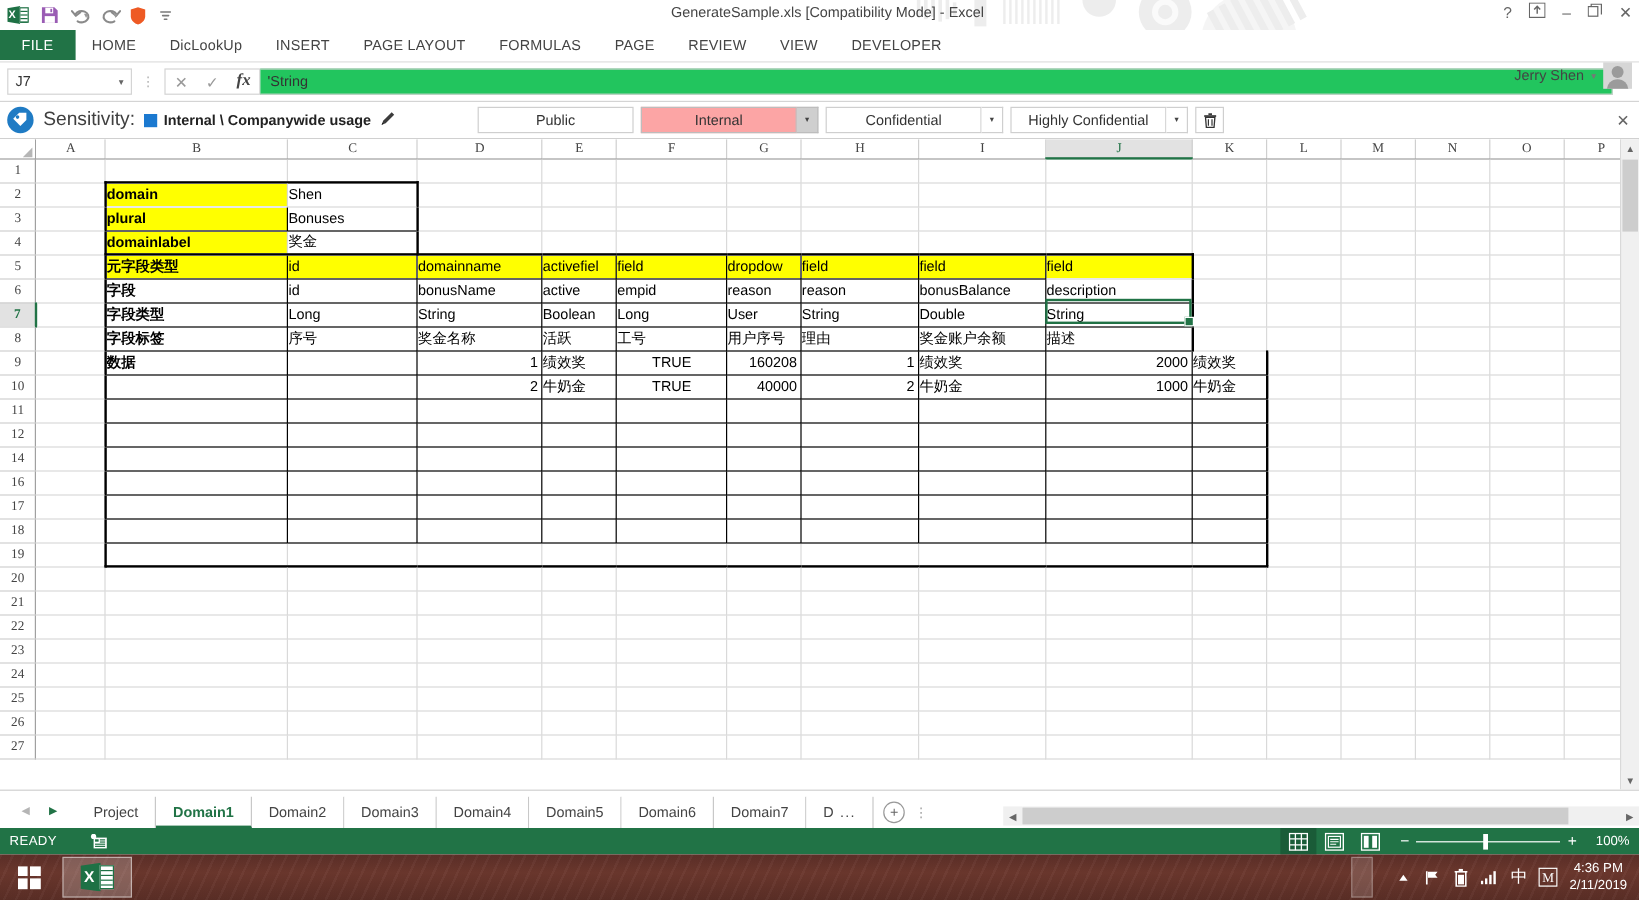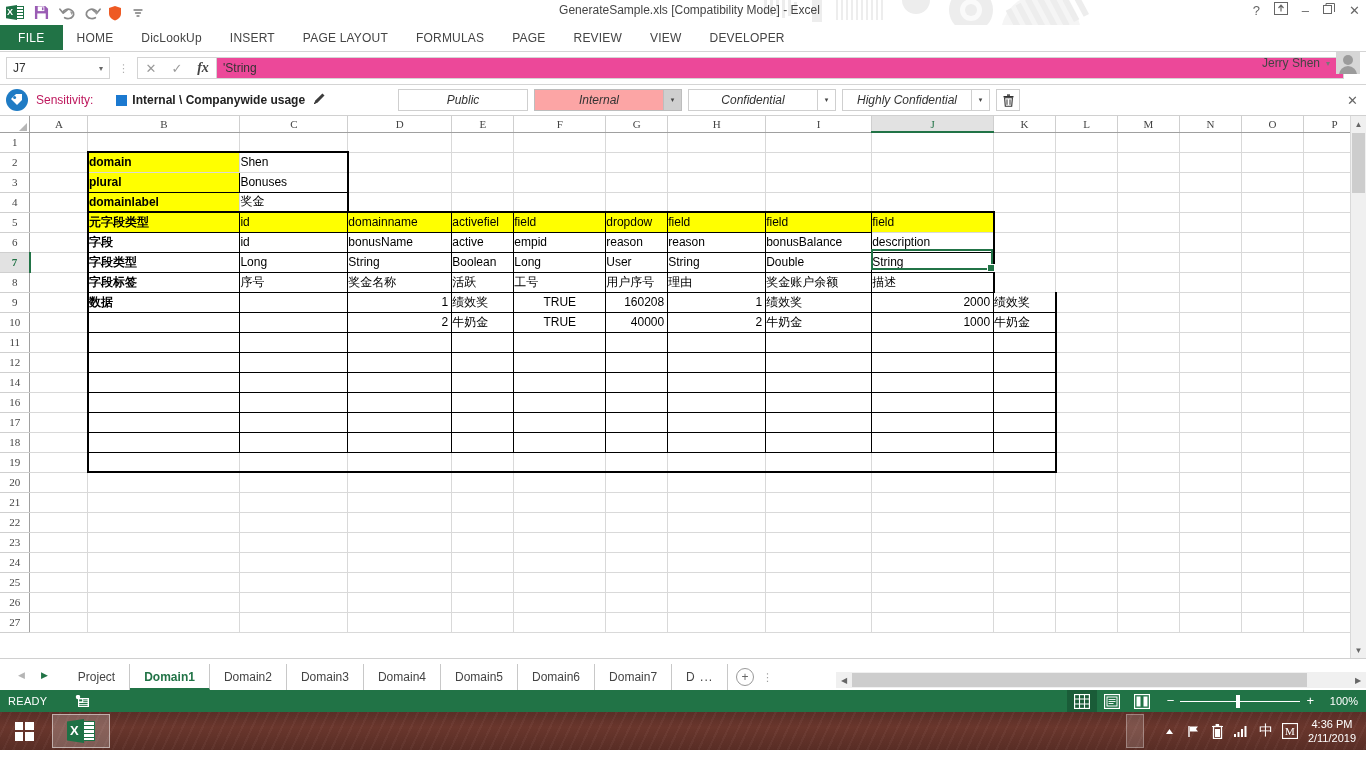--- a/index.html
+++ b/index.html
@@ -129,48 +129,48 @@
     border: 1px solid #d4d4d4; height: 22px; background:#fff;
   }
   .fb-btn {
     width: 26px; height: 20px;
     display: flex; align-items: center; justify-content: center;
     color: #9a9a9a; font-size: 13px;
   }
   .fb-btn.fx { color: #444; font-style: italic; font-family: "Liberation Serif", serif; font-size: 14px; font-weight: bold;}
   .fb-input {
     flex: 1; height: 22px; border: 1px solid #d4d4d4; border-left: none;
-    background: #ec4899; font-size: 12px; color: #333;
+    background: #22c55e; font-size: 12px; color: #333;
     display: flex; align-items: center; padding: 0 6px;
   }
   .fb-expand { width: 16px; text-align:center; color:#666; font-size: 9px; }
 
   
   .sens-bar {
     height: 31px; background: #fff;
     display: flex; align-items: center;
     padding: 0 6px;
     border-bottom: 1px solid #d0d0d0;
     position: relative;
   }
   .sens-icon {
     width: 22px; height: 22px; border-radius: 50%;
     background: #1f7bc4; position: relative; margin-right: 8px;
     display:flex; align-items:center; justify-content:center;
   }
-  .sens-label { font-size: 12px; color: #be185d; margin-right: 23px; }
+  .sens-label { font-size: 16px; color: #404040; margin-right: 8px; }
   .sens-swatch { width: 11px; height: 11px; background: #1b79d0; margin-right: 5px; }
   .sens-value { font-size: 12px; font-weight: bold; color: #222; }
   .pencil { margin-left: 8px; font-size: 12px; color: #444; }
   .sens-btns { position: absolute; left: 398px; display: flex; align-items: center; }
   .sbtn {
     height: 22px; border: 1px solid #cfcfcf; background: #fff;
     font-size: 12px; color: #333;
     display: flex; align-items: center; justify-content: center;
-    padding: 0 10px; min-width: 130px; font-style: italic;
+    padding: 0 10px; min-width: 130px;
   }
   .sbtn.active { background: #fca5a5; border-color: #bdbdbd; }
   .sbtn-arrow {
     width: 18px; height: 22px; border: 1px solid #cfcfcf; border-left: none;
     background: #fff; display:flex; align-items:center; justify-content:center;
     font-size: 7px; color: #444;
   }
   .sbtn-arrow.active { background: #cfcfcf; border-color: #bdbdbd; }
   .trash-btn {
     width: 24px; height: 22px; border: 1px solid #cfcfcf; background: #fff;

